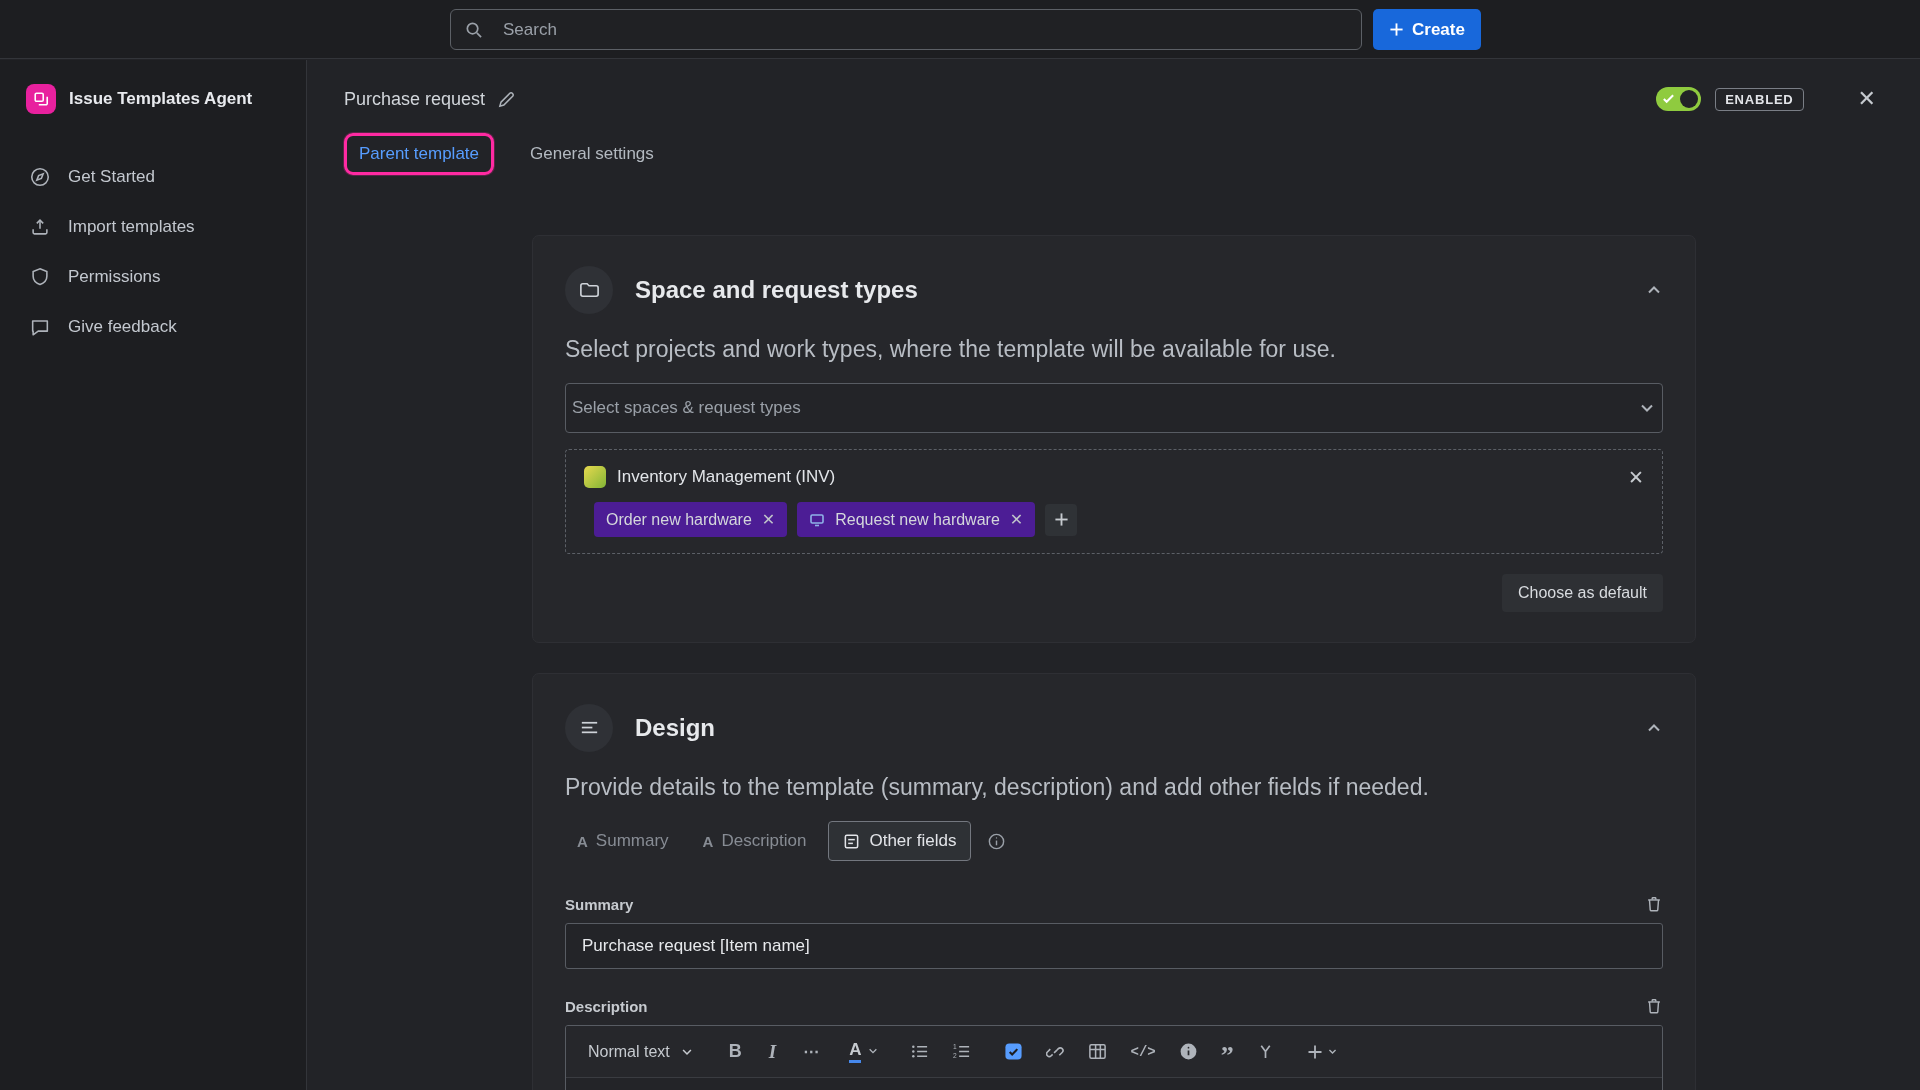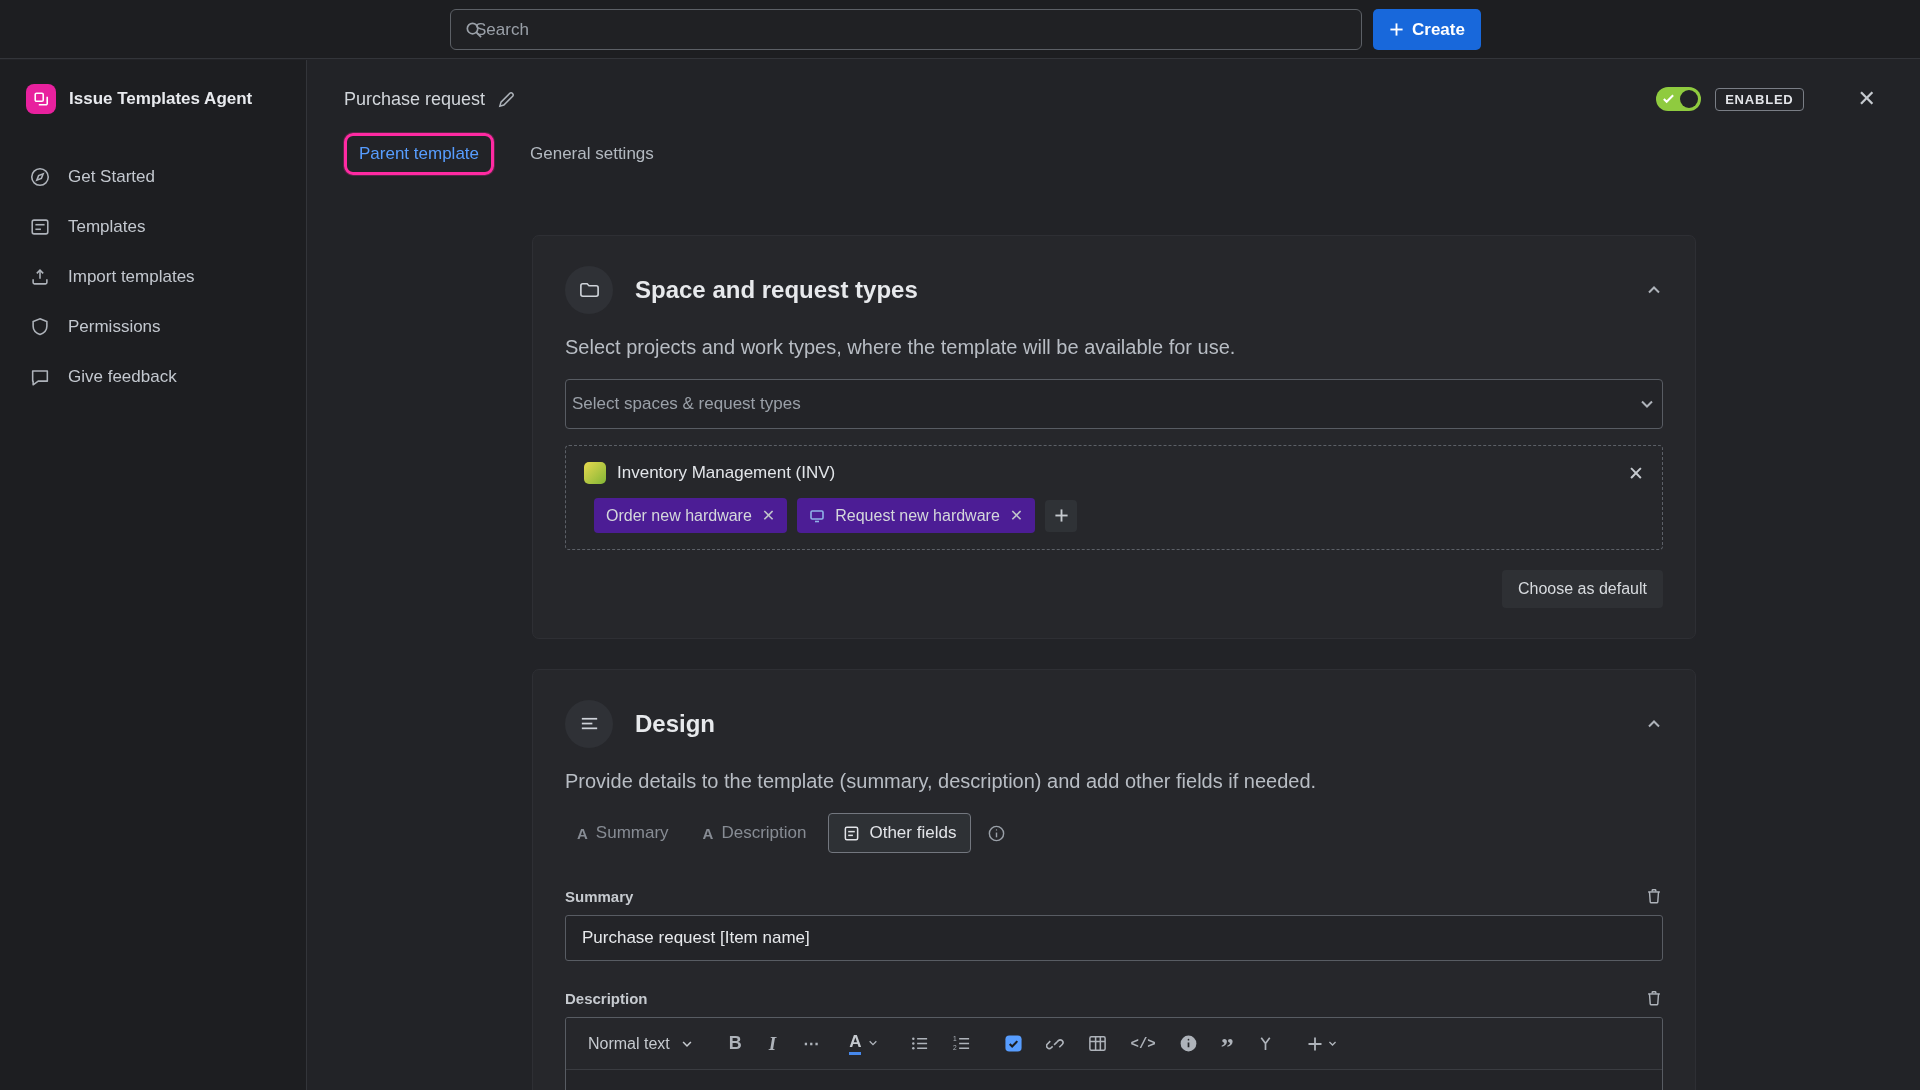--- a/index.html
+++ b/index.html
@@ -33,21 +33,21 @@
   .jira-tile {
     width:27px; height:27px; border-radius:7px; background:var(--blue-btn);
     display:flex; align-items:center; justify-content:center;
   }
   .logo-text { color:var(--text-hi); font-size:18px; font-weight:700; }
   .search-wrap {
     position:absolute; left:450px; top:9px; width:912px; height:41px;
   }
   .search-wrap input {
     width:100%; height:100%; background:#202124; border:1px solid #5c6066;
-    border-radius:6px; color:var(--text); font-size:17px; padding:0 14px 0 24px;
+    border-radius:6px; color:var(--text); font-size:17px; padding:0 14px 0 52px;
     outline:none; font-family:"Liberation Sans",sans-serif;
   }
   .search-wrap input::placeholder { color:#9aa0a8; }
   .search-icon { position:absolute; left:14px; top:11px; color:#9aa0a8; }
   .create-btn {
     position:absolute; left:1373px; top:9px; height:41px; padding:0 16px;
     background:var(--blue-btn); border:none; border-radius:5px; color:#fff;
     font-size:17px; font-weight:600; display:flex; align-items:center; gap:8px;
     cursor:pointer; font-family:"Liberation Sans",sans-serif;
   }
@@ -123,21 +123,21 @@
     background:var(--bg-card); border:1px solid #2e2f34; border-radius:7px;
     padding:30px 32px; margin-bottom:30px; display:flex; flex-direction:column;
   }
   .card-head { display:flex; align-items:center; gap:22px; }
   .card-ico {
     width:48px; height:48px; border-radius:50%; background:#2f3136;
     display:flex; align-items:center; justify-content:center; color:#cfd3d9; flex:none;
   }
   .card-title { font-size:24px; font-weight:700; color:#e7e9ec; }
   .collapse { margin-left:auto; color:#aeb3ba; cursor:pointer; }
-  .card-desc { margin-top:22px; font-size:20px; color:#b8bdc4; }
+  .card-desc { margin-top:22px; font-size:23px; color:#b8bdc4; }
 
   .select {
     margin-top:20px; height:50px; border:1px solid var(--border-input); border-radius:4px;
     background:var(--bg-input); display:flex; align-items:center; padding:0 6px;
     color:#9aa0a8; font-size:17px; cursor:pointer;
   }
   .select .chev { margin-left:auto; color:#aeb3ba; }
 
   .dashed-box {
     margin-top:16px; border:1px dashed #5c6067; border-radius:4px; padding:16px 18px;
@@ -305,30 +305,20 @@
       <svg width="22" height="22" viewBox="0 0 24 24" fill="none" stroke="currentColor" stroke-width="1.7">
         <circle cx="12" cy="12" r="9"></circle>
           <path d="M15.5 8.5l-2 5-5 2 2-5z"></path>
       </svg>
     </span>
     <span>Get Started</span>
   </div>
   <div class="sb-item">
     <span class="sb-ico">
       <svg width="22" height="22" viewBox="0 0 24 24" fill="none" stroke="currentColor" stroke-width="1.7">
-        <rect x="3.5" y="4.5" width="17" height="15" rx="2"></rect>
-          <line x1="7" y1="9.5" x2="17" y2="9.5"></line>
-          <line x1="7" y1="14.5" x2="13" y2="14.5"></line>
-      </svg>
-    </span>
-    <span>Templates</span>
-  </div>
-  <div class="sb-item">
-    <span class="sb-ico">
-      <svg width="22" height="22" viewBox="0 0 24 24" fill="none" stroke="currentColor" stroke-width="1.7">
         <path d="M12 14V4.5"></path>
           <path d="M8.5 8L12 4.5 15.5 8"></path>
           <path d="M4.5 14.5V18a1.5 1.5 0 0 0 1.5 1.5h12a1.5 1.5 0 0 0 1.5-1.5v-3.5"></path>
       </svg>
     </span>
     <span>Import templates</span>
   </div>
   <div class="sb-item">
     <span class="sb-ico">
       <svg width="22" height="22" viewBox="0 0 24 24" fill="none" stroke="currentColor" stroke-width="1.7">

